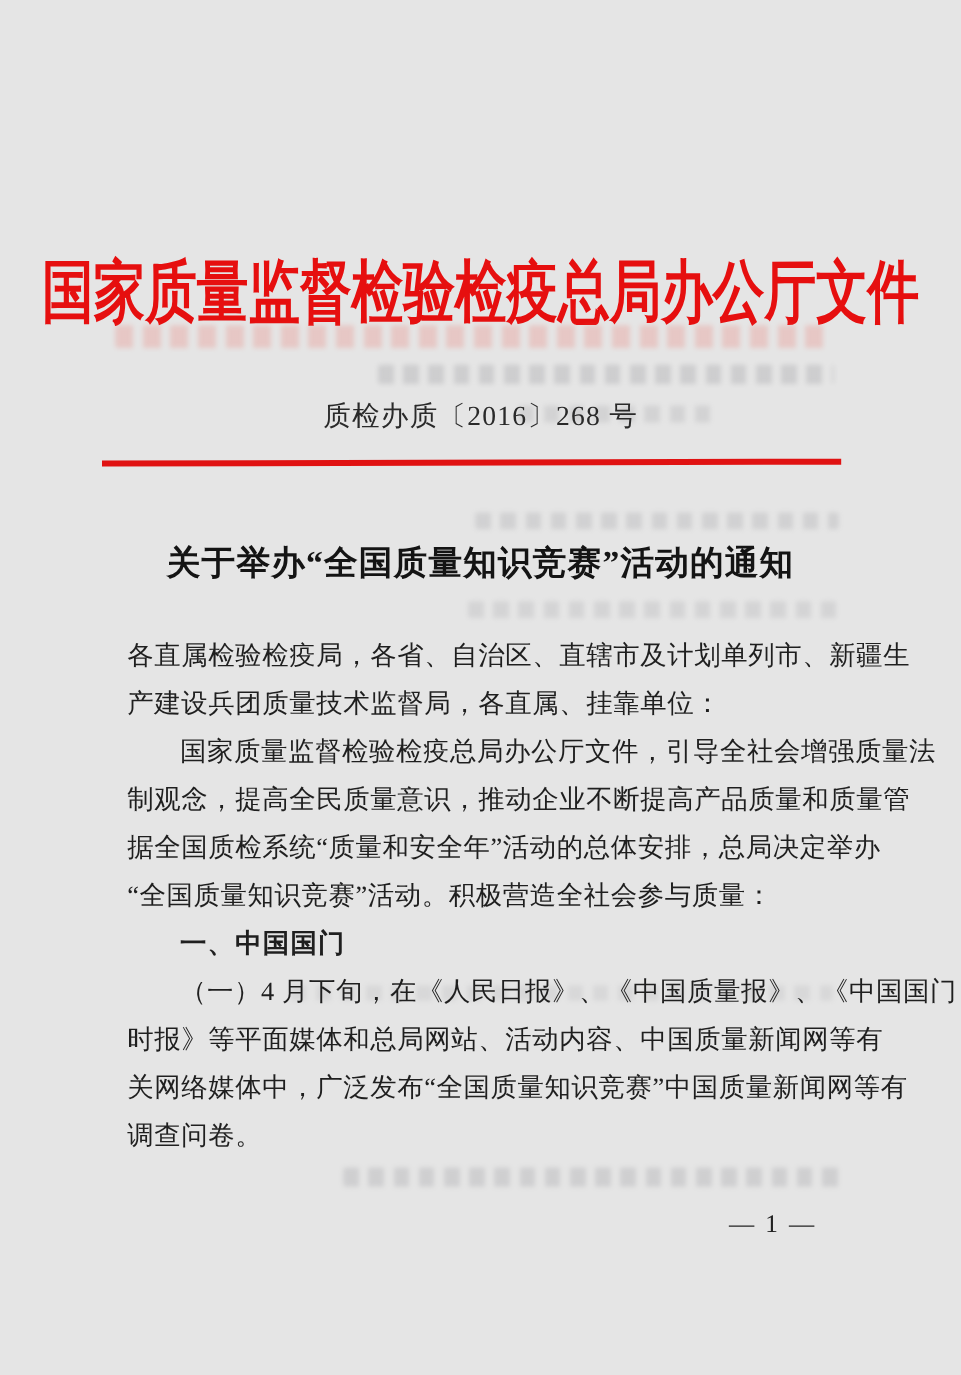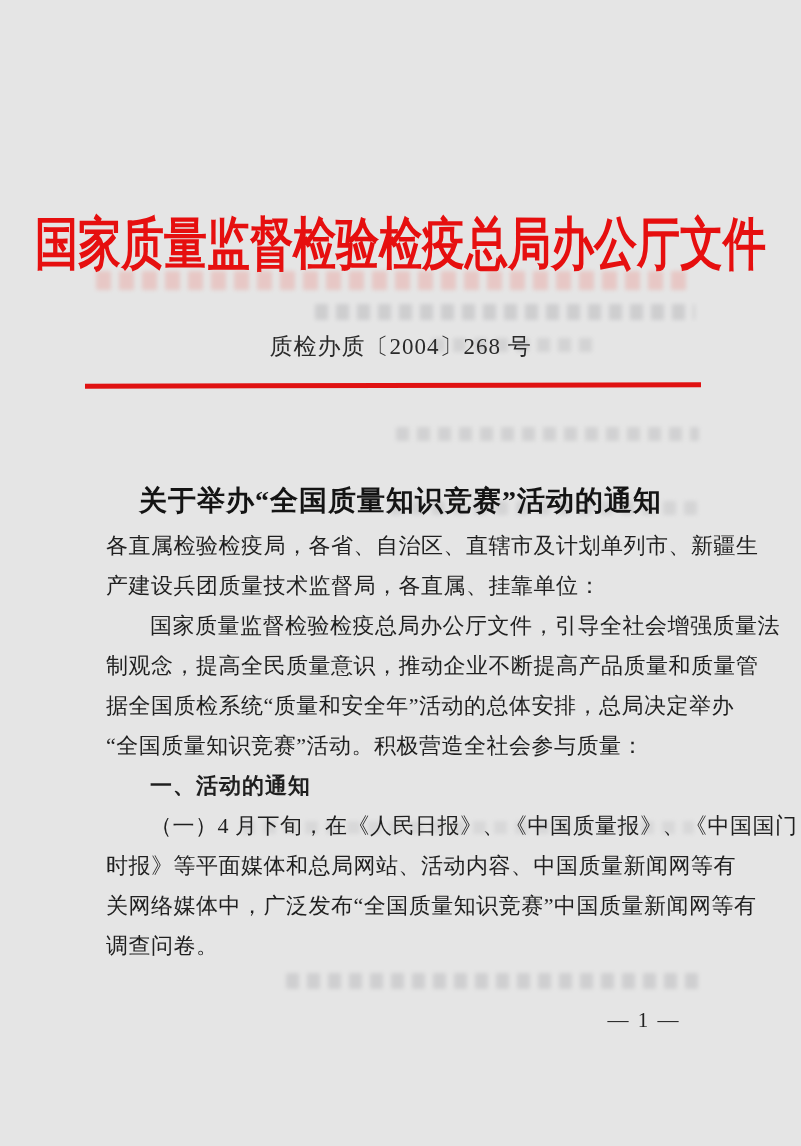--- a/index.html
+++ b/index.html
@@ -54,21 +54,20 @@
   .subject-title {
     position: absolute;
     top: 450px;
     left: 0;
     width: 100%;
     text-align: center;
     font-weight: 700;
     font-size: 28px;
     color: #141414;
     letter-spacing: 1px;
-    margin-top: 32px;
   }
   .body-block {
     position: absolute;
     top: 526px;
     left: 84px;
     width: 640px;
     margin-left: 22px;
   }
   .line {
     height: 40px;
@@ -120,37 +119,37 @@
   <div class="letterhead-title">国家质量监督检验检疫总局办公厅文件</div>
 
   <div class="ghost ghost-red" style="top:271px; left:96px;  width:592px; height:19px; opacity:.45;"></div>
   <div class="ghost ghost-gray" style="top:304px; left:315px; width:380px; height:16px; opacity:.45;"></div>
   <div class="ghost ghost-gray" style="top:338px; left:432px; width:162px; height:14px; opacity:.35;"></div>
   <div class="ghost ghost-gray" style="top:427px; left:396px; width:303px; height:14px; opacity:.38;"></div>
   <div class="ghost ghost-gray" style="top:501px; left:390px; width:308px; height:14px; opacity:.32;"></div>
   <div class="ghost ghost-gray" style="top:821px; left:242px; width:452px; height:13px; opacity:.25;"></div>
   <div class="ghost ghost-gray" style="top:973px; left:286px; width:418px; height:16px; opacity:.42;"></div>
 
-  <div class="doc-number">质检办质〔2004〕268 号</div>
+  <div class="doc-number">质检办质〔2016〕268 号</div>
 
   <div class="red-divider"></div>
 
   <div class="subject-title">关于举办“全国质量知识竞赛”活动的通知</div>
 
   <div class="body-block">
 
     <div class="line">各直属检验检疫局，各省、自治区、直辖市及计划单列市、新疆生</div>
     <div class="line">产建设兵团质量技术监督局，各直属、挂靠单位：</div>
 
     <div class="line indent">国家质量监督检验检疫总局办公厅文件，引导全社会增强质量法</div>
     <div class="line">制观念，提高全民质量意识，推动企业不断提高产品质量和质量管</div>
     <div class="line">据全国质检系统“质量和安全年”活动的总体安排，总局决定举办</div>
     <div class="line">“全国质量知识竞赛”活动。积极营造全社会参与质量：</div>
 
-    <div class="line indent bold">一、活动的通知</div>
+    <div class="line indent bold">一、中国国门</div>
 
     <div class="line indent">（一）4 月下旬，在《人民日报》、《中国质量报》、《中国国门</div>
     <div class="line">时报》等平面媒体和总局网站、活动内容、中国质量新闻网等有</div>
     <div class="line">关网络媒体中，广泛发布“全国质量知识竞赛”中国质量新闻网等有</div>
     <div class="line">调查问卷。</div>
   </div>
 
   <div class="page-number">— 1 —</div>
 
 </div>

